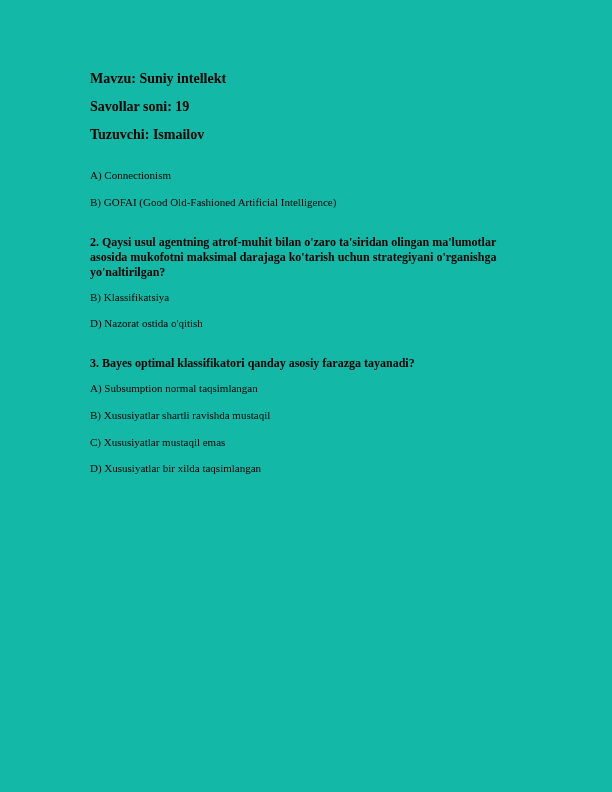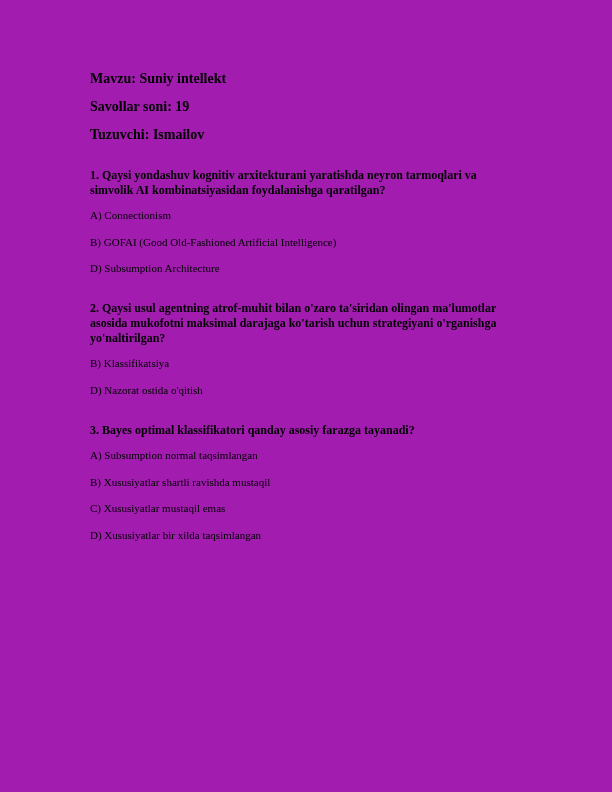--- a/index.html
+++ b/index.html
@@ -4,21 +4,21 @@
 <style>
   html, body {
     margin: 0;
     padding: 0;
     background: #ffffff;
   }
   .page {
     position: relative;
     width: 612px;
     height: 792px;
-    background: #a21caf;
+    background: #14b8a6;
     overflow: hidden;
     font-family: "Liberation Serif", serif;
     color: #000000;
   }
   .content {
     position: absolute;
     left: 90px;
     top: 70px;
     width: 420px;
   }
@@ -50,24 +50,22 @@
 <div class="page">
   <div class="content">
 
     <div class="doc-header">
       <p>Mavzu: Suniy intellekt</p>
       <p>Savollar soni: 19</p>
       <p>Tuzuvchi: Ismailov</p>
     </div>
 
     <div class="question">
-      <p class="q-title">1. Qaysi yondashuv kognitiv arxitekturani yaratishda neyron tarmoqlari va simvolik AI kombinatsiyasidan foydalanishga qaratilgan?</p>
       <p class="option">A) Connectionism</p>
       <p class="option">B) GOFAI (Good Old-Fashioned Artificial Intelligence)</p>
-      <p class="option">D) Subsumption Architecture</p>
     </div>
 
     <div class="question">
       <p class="q-title">2. Qaysi usul agentning atrof-muhit bilan o'zaro ta'siridan olingan ma'lumotlar asosida mukofotni maksimal darajaga ko'tarish uchun strategiyani o'rganishga yo'naltirilgan?</p>
       <p class="option">B) Klassifikatsiya</p>
       <p class="option">D) Nazorat ostida o'qitish</p>
     </div>
 
     <div class="question">
       <p class="q-title">3. Bayes optimal klassifikatori qanday asosiy farazga tayanadi?</p>

